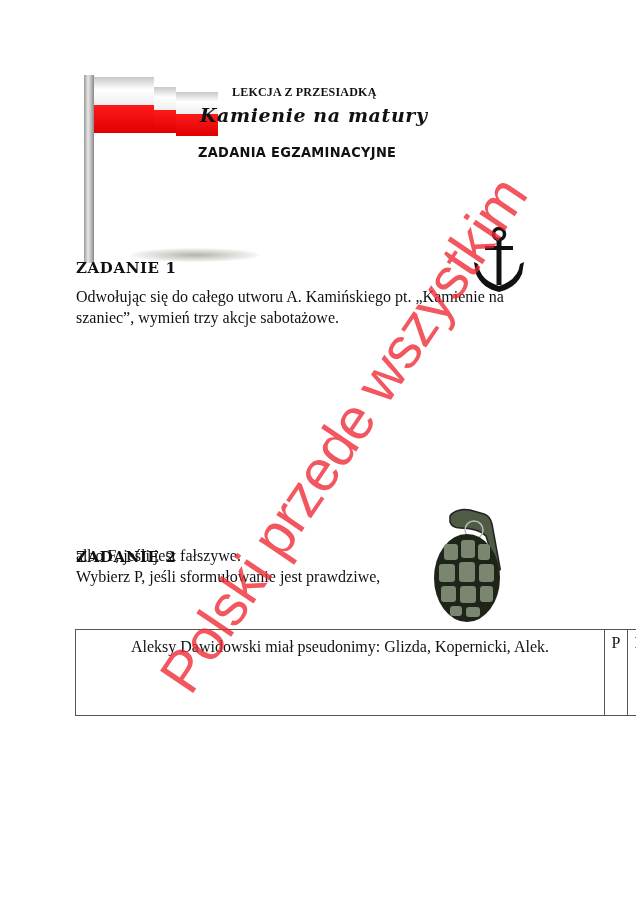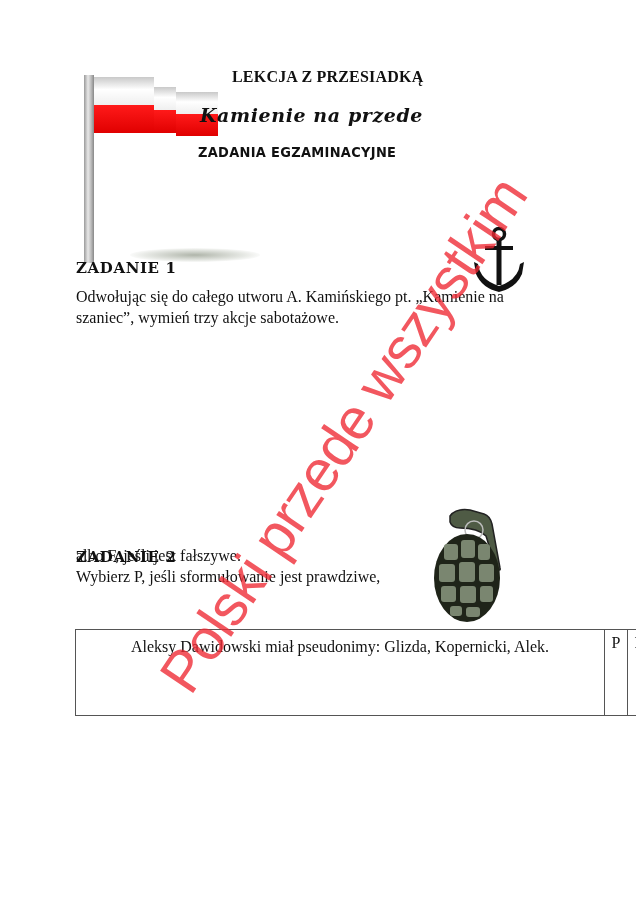--- a/index.html
+++ b/index.html
@@ -10,21 +10,21 @@
   
   .flag-pole { left: 84px; top: 75px; width: 10px; height: 188px;
     background: linear-gradient(90deg, #9a9a9a 0%, #e8e8e8 40%, #bdbdbd 70%, #888 100%); }
   .flag-shadow { left: 130px; top: 248px; width: 130px; height: 14px; border-radius: 50%;
     background: radial-gradient(ellipse at center, rgba(110,120,100,0.55) 0%, rgba(140,150,130,0.2) 55%, rgba(255,255,255,0) 75%); }
   .flag-seg { position: absolute; }
   .flag-seg .w { height: 50%; background: linear-gradient(180deg, #c9c9c9 0%, #ffffff 45%, #efefef 100%); }
   .flag-seg .r { height: 50%; background: linear-gradient(180deg, #ff1a1a 0%, #e00000 100%); }
 
   
-  .lekcja { left: 232px; top: 68px; font-size: 16px; font-weight: bold; letter-spacing: 0.2px; }
+  .lekcja { left: 232px; top: 85px; font-size: 12px; font-weight: bold; letter-spacing: 0.2px; }
   .title-kamienie { left: 200px; top: 104px; font-size: 19px; font-weight: bold; font-style: italic;
     font-family: "DejaVu Serif", serif; letter-spacing: 0.6px; }
   .zadania-egz { left: 198px; top: 145px; font-size: 13px; font-weight: bold;
     font-family: "DejaVu Sans", sans-serif; letter-spacing: 0.3px; transform: scaleY(1.05); }
 
   
   .heading { font-family: "DejaVu Serif", serif; font-weight: bold; font-size: 15px; letter-spacing: 0.6px; }
   .z1 { left: 76px; top: 259px; }
   .z2 { left: 76px; top: 516px; margin-top: 32px; }
 
@@ -63,21 +63,21 @@
       <div class="r"></div>
   </div>
   <div class="flag-seg" style="left:92px;top:17px;width:42px;height:44px;">
     <div class="w"></div>
       <div class="r"></div>
   </div>
 </div>
 <div class="abs flag-shadow"></div>
 
 <div class="abs lekcja">LEKCJA Z PRZESIADKĄ</div>
-<div class="abs title-kamienie">Kamienie na przede</div>
+<div class="abs title-kamienie">Kamienie na matury</div>
 <div class="abs zadania-egz">ZADANIA EGZAMINACYJNE</div>
 
 <svg class="abs anchor" viewBox="0 0 58 68">
   <circle cx="29" cy="8" r="5.5" fill="none" stroke="#111" stroke-width="3.5"></circle>
   <rect x="26.5" y="13" width="5" height="46" fill="#111"></rect>
   <rect x="15" y="20" width="28" height="4" fill="#111"></rect>
   <path d="M4 36 L8 38 Q10 54 29 60 Q48 54 50 38 L54 36 L52 48 Q46 62 29 66 Q12 62 6 48 Z" fill="#111"></path>
 </svg>
 
 <div class="abs heading z1">ZADANIE 1</div>

